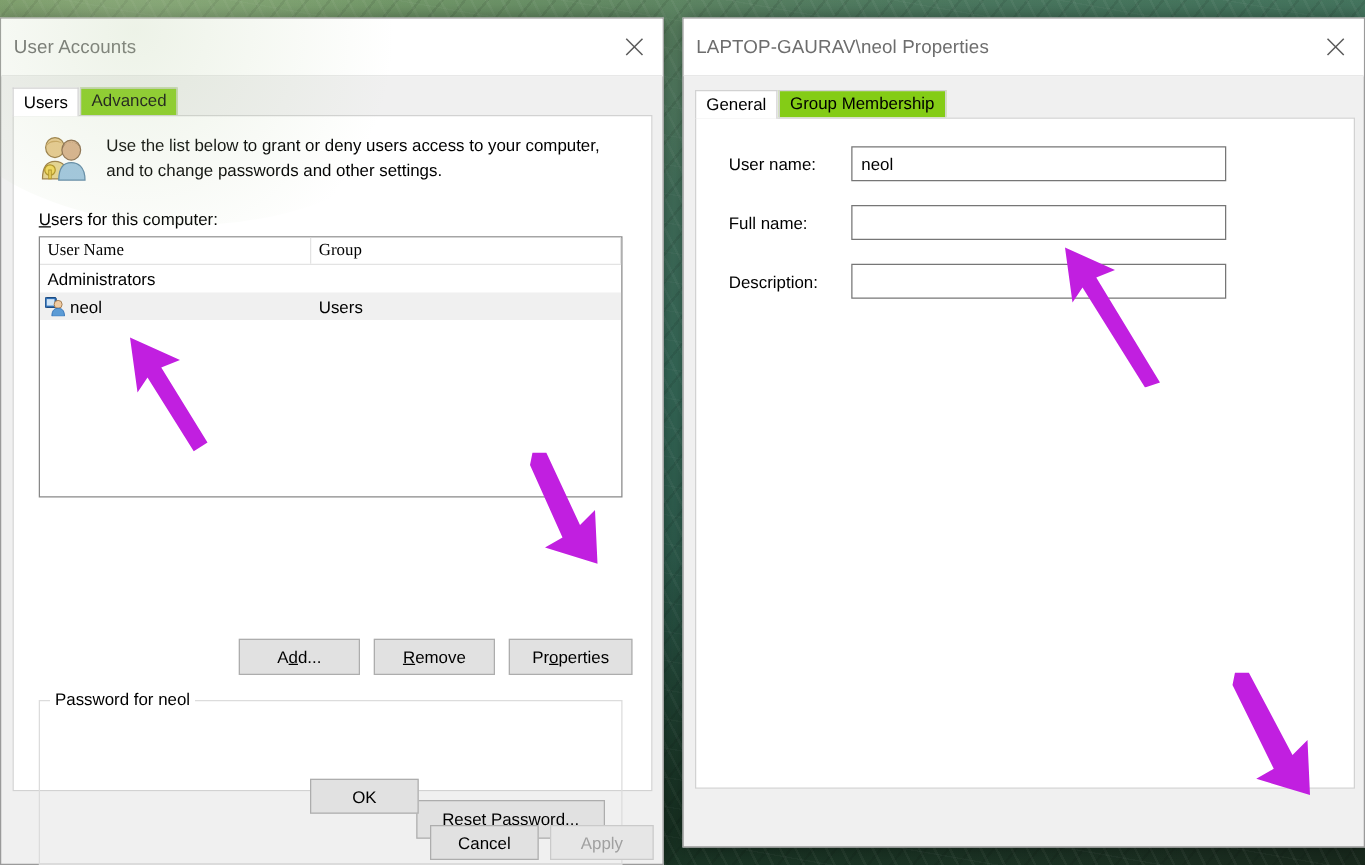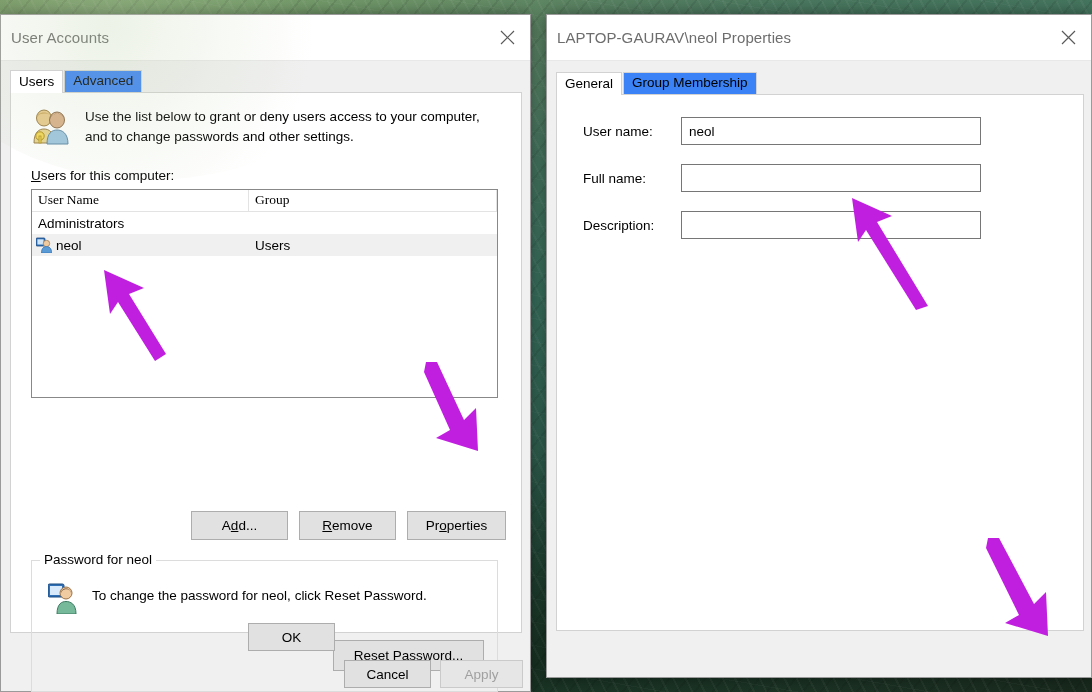--- a/index.html
+++ b/index.html
@@ -75,21 +75,21 @@
     align-items: flex-end;
     padding-left: 9px;
     box-sizing: border-box;
   }
   .tab {
     font-size: 13.5px;
     color: #000;
     padding: 2px 8px 3px 8px;
     border: 1px solid #d2d2d2;
     border-bottom: none;
-    background: #3b82f6;
+    background: #84cc16;
     position: relative;
     line-height: 16px;
     box-sizing: border-box;
     white-space: nowrap;
   }
   .tab.active {
     background: #ffffff;
     border-color: #d2d2d2;
     z-index: 3;
     padding-top: 3px;
@@ -295,32 +295,20 @@
         </div>
       <div class="btn" id="btn-remove">
           <span><span></span><u>R</u><span>emove</span></span>
         </div>
       <div class="btn" id="btn-props">
           <span><span>Pr</span><u>o</u><span>perties</span></span>
         </div>
 
       <div class="groupbox">
         <span class="legend">Password for neol</span>
-        <div class="pw-row">
-          <span class="pw-icon">
-            <svg width="30" height="32" viewBox="0 0 30 32">
-              <rect x="0" y="2" width="16" height="13" rx="1.5" fill="#2f6fb5" stroke="#1c4a80" stroke-width="1"></rect>
-              <rect x="2" y="4" width="12" height="9" fill="#d7e9fa"></rect>
-              <circle cx="18" cy="11" r="6" fill="#f0cba2" stroke="#9a7247" stroke-width="1"></circle>
-              <path d="M13 11 C13 5 23 5 23 11 L22 8.5 C20 6.8 16 6.8 14 9 Z" fill="#6d4f34"></path>
-              <path d="M9 32 C9 21.5 14 19.5 18 19.5 C22 19.5 28 21.5 28 32 Z" fill="#76b89a" stroke="#3d7a62" stroke-width="1"></path>
-            </svg>
-          </span>
-          <span class="pw-text">To change the password for neol, click Reset Password.</span>
-        </div>
         <div class="btn" id="btn-reset">
             <span><span>Reset </span><u>P</u><span>assword...</span></span>
           </div>
       </div>
 
     </div>
 
     <div class="btn" id="w1-ok">OK</div>
     <div class="btn" id="w1-cancel">Cancel</div>
     <div class="btn disabled" id="w1-apply">Apply</div>

